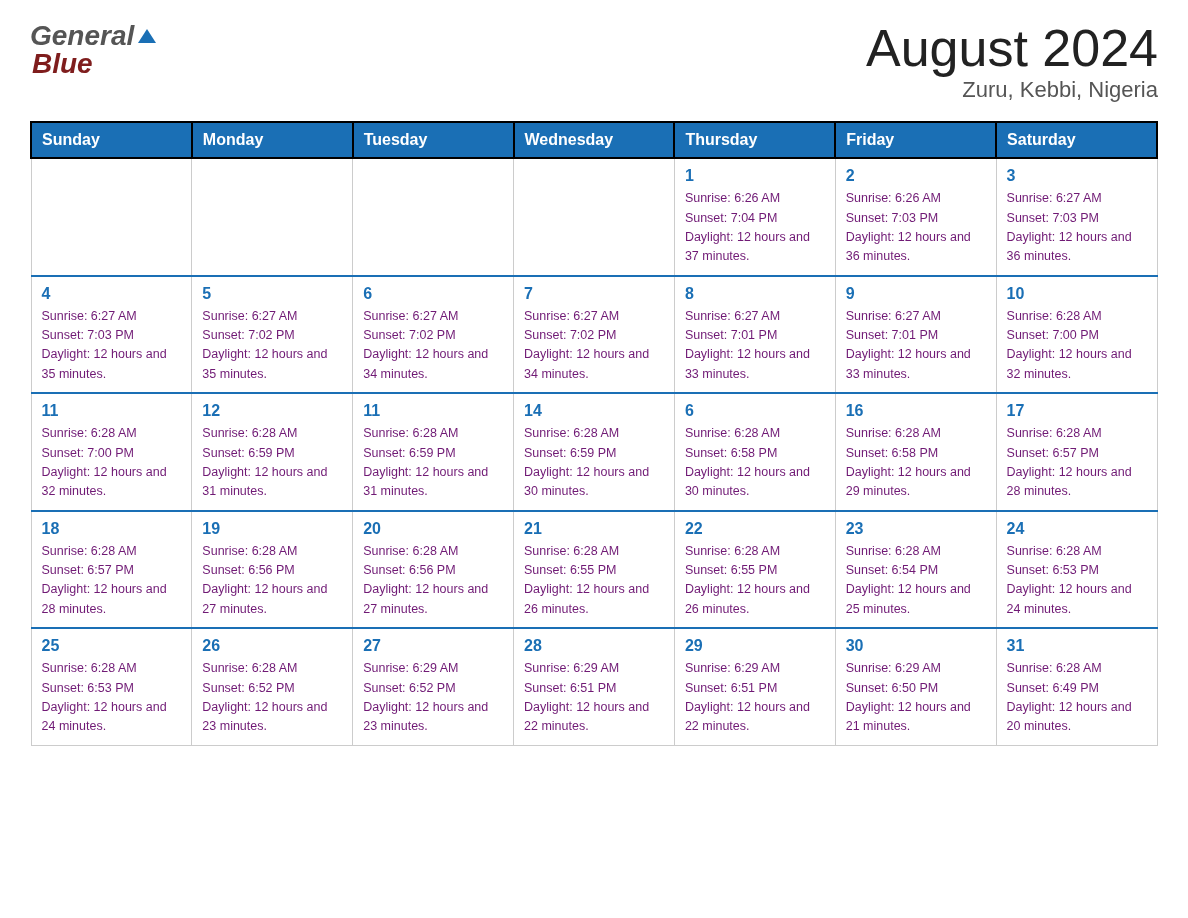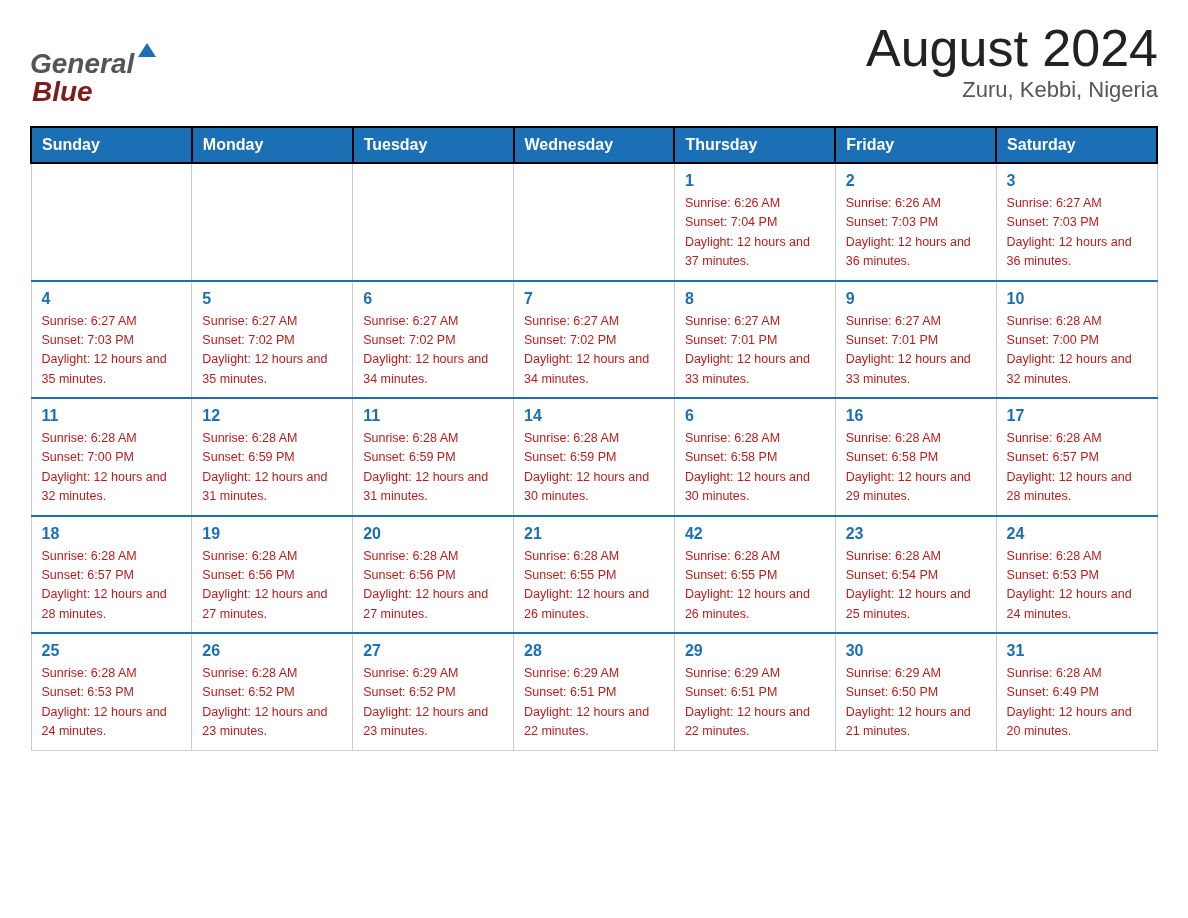--- a/index.html
+++ b/index.html
@@ -60,21 +60,21 @@
     }
     .day-number {
       font-size: 16px;
       font-weight: bold;
       color: #1a6fb5;
       display: block;
       margin-bottom: 4px;
     }
     .day-info {
       font-size: 12.5px;
-      color: #b91c1c;
+      color: #701a75;
       line-height: 1.55;
     }
     .empty-cell {
       background: #fff;
     }
     .row-divider td {
       border-top: 2px solid #1a6fb5;
     }
     .logo-wrapper {
       display: flex;
@@ -86,21 +86,21 @@
       height: 22px;
       margin-left: 2px;
     }
   </style>
 </head>
 <body>
 
 <div class="header-area">
   <div class="logo-area">
     <div class="logo-wrapper">
-      <span style="font-size:28px;font-weight:bold;color:#555;font-style:italic;margin-top:28px;">General</span>
+      <span style="font-size:28px;font-weight:bold;color:#555;font-style:italic;">General</span>
       <svg class="logo-icon" viewBox="0 0 22 22" xmlns="http://www.w3.org/2000/svg">
         <polygon points="11,4 20,18 2,18" fill="#1a6fb5"></polygon>
       </svg>
     </div>
     <div style="font-size:28px;font-weight:bold;color:#7f1d1d;font-style:italic;margin-top:-4px;margin-left:2px;">Blue</div>
   </div>
   <div class="title-area">
     <div class="month-title">August 2024</div>
     <div class="location-title">Zuru, Kebbi, Nigeria</div>
   </div>
@@ -250,21 +250,21 @@
 Sunset: 6:56 PM
 Daylight: 12 hours and 27 minutes.</div>
         </td>
         <td>
           <span class="day-number">21</span>
           <div class="day-info" style="white-space: pre-line;">Sunrise: 6:28 AM
 Sunset: 6:55 PM
 Daylight: 12 hours and 26 minutes.</div>
         </td>
         <td>
-          <span class="day-number">42</span>
+          <span class="day-number">22</span>
           <div class="day-info" style="white-space: pre-line;">Sunrise: 6:28 AM
 Sunset: 6:55 PM
 Daylight: 12 hours and 26 minutes.</div>
         </td>
         <td>
           <span class="day-number">23</span>
           <div class="day-info" style="white-space: pre-line;">Sunrise: 6:28 AM
 Sunset: 6:54 PM
 Daylight: 12 hours and 25 minutes.</div>
         </td>

